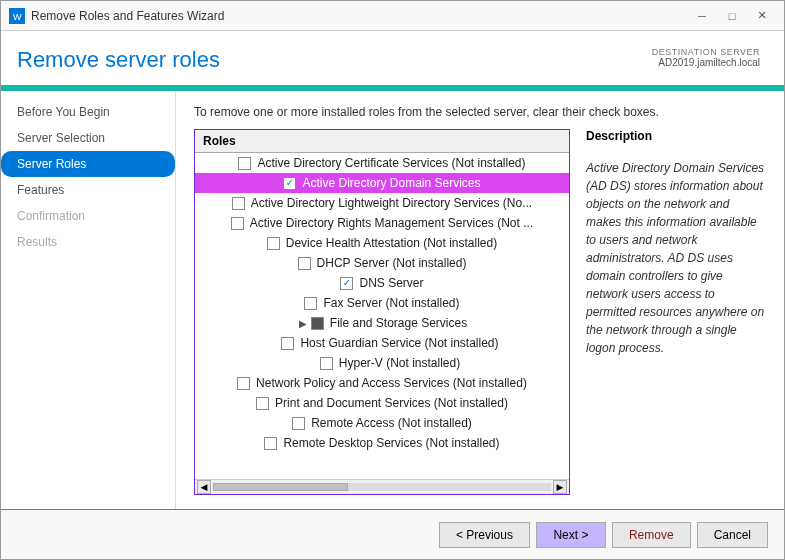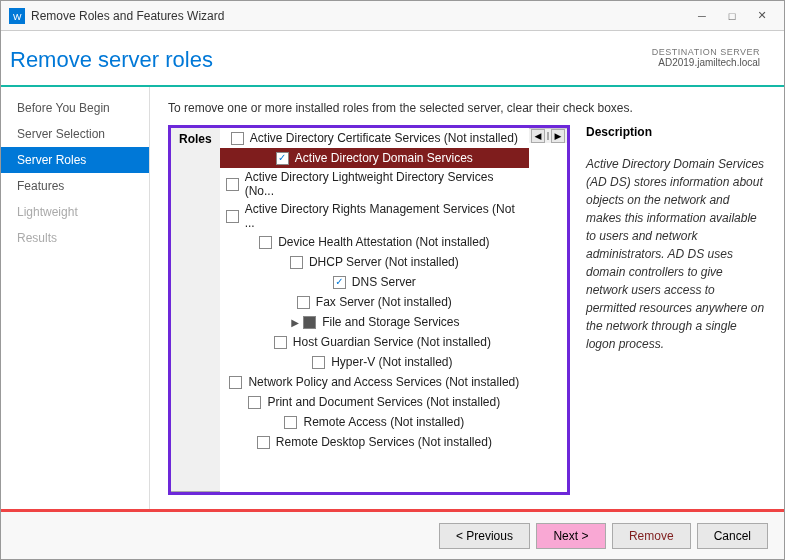--- a/index.html
+++ b/index.html
@@ -62,22 +62,22 @@
       color: #555;
     }
     .content-area {
       display: flex;
       flex-direction: column;
       flex: 1;
       overflow: hidden;
     }
     .header-section {
       background: #fff;
-      padding: 16px 24px 12px 9px;
-      border-bottom: 2px solid #14b8a6;
+      padding: 16px 24px 12px 16px;
+      border-bottom: 6px solid #14b8a6;
       display: flex;
       justify-content: space-between;
       align-items: flex-start;
       gap: 15px;
     }
     .page-title {
       font-size: 22px;
       color: #0078d7;
       font-weight: 300;
     }
@@ -91,34 +91,35 @@
       text-transform: uppercase;
       color: #777;
       letter-spacing: 0.5px;
     }
     .main-area {
       display: flex;
       flex: 1;
       overflow: hidden;
     }
     .sidebar {
-      width: 149px;
+      width: 175px;
       background: #fff;
       border-right: 1px solid #ddd;
       padding: 8px 0;
     }
     .sidebar-item {
       padding: 6px 16px;
       font-size: 12px;
       color: #555;
       cursor: pointer;
     }
     .sidebar-item.active {
       background: #0078d7;
       color: #fff;
+      border-radius: 10px;
     }
     .sidebar-item.disabled {
       color: #aaa;
       cursor: default;
     }
     .main-content {
       flex: 1;
       padding: 14px 18px;
       display: flex;
       flex-direction: column;
@@ -130,23 +131,23 @@
       margin-bottom: 10px;
     }
     .panels {
       display: flex;
       flex: 1;
       gap: 16px;
       overflow: hidden;
     }
     .roles-panel {
       flex: 1;
-      border: 3px solid #6d28d9;
-      display: flex;
-      flex-direction: row;
+      border: 1px solid #6d28d9;
+      display: flex;
+      flex-direction: column;
       overflow: hidden;
     }
     .panel-header {
       background: #f0f0f0;
       padding: 4px 8px;
       font-size: 12px;
       font-weight: 600;
       border-bottom: 1px solid #aaa;
     }
     .roles-list {
@@ -157,21 +158,21 @@
     .role-item {
       display: flex;
       align-items: center;
       padding: 2px 6px;
       min-height: 20px;
       font-size: 12px;
       color: #222;
       justify-content: center;
     }
     .role-item.selected {
-      background: #7f1d1d;
+      background: #d946ef;
       color: #fff;
     }
     .checkbox {
       width: 13px;
       height: 13px;
       border: 1px solid #888;
       background: #fff;
       margin-right: 6px;
       display: flex;
       align-items: center;
@@ -213,39 +214,39 @@
       margin-bottom: 16px;
     }
     .description-text {
       font-size: 12px;
       color: #333;
       line-height: 1.5;
       font-style: italic;
     }
     .footer {
       height: 50px;
-      border-top: 3px solid #ef4444;
+      border-top: 1px solid #ef4444;
       background: #f8f8f8;
       display: flex;
       align-items: center;
       justify-content: flex-end;
       padding: 0 16px;
       gap: 6px;
     }
     .btn {
       padding: 5px 16px;
       font-size: 12px;
       border: 1px solid #aaa;
       background: #e8e8e8;
       cursor: pointer;
       min-width: 70px;
       text-align: center;
     }
     .btn.primary {
-      background: #f9a8d4;
+      background: #c4b5fd;
     }
     .btn.disabled {
       color: #7f1d1d;
       cursor: default;
     }
     .roles-list {
       flex: 1;
       overflow-y: scroll;
       overflow-x: hidden;
       background: #fff;
@@ -326,21 +327,21 @@
       </div>
     </div>
 
     <div class="main-area">
 
       <div class="sidebar">
         <div class="sidebar-item">Before You Begin</div>
         <div class="sidebar-item">Server Selection</div>
         <div class="sidebar-item active">Server Roles</div>
         <div class="sidebar-item">Features</div>
-        <div class="sidebar-item disabled">Lightweight</div>
+        <div class="sidebar-item disabled">Confirmation</div>
         <div class="sidebar-item disabled">Results</div>
       </div>
 
       <div class="main-content">
         <div class="instruction-text">To remove one or more installed roles from the selected server, clear their check boxes.</div>
 
         <div class="panels">
 
           <div class="roles-panel">
             <div class="panel-header">Roles</div>

